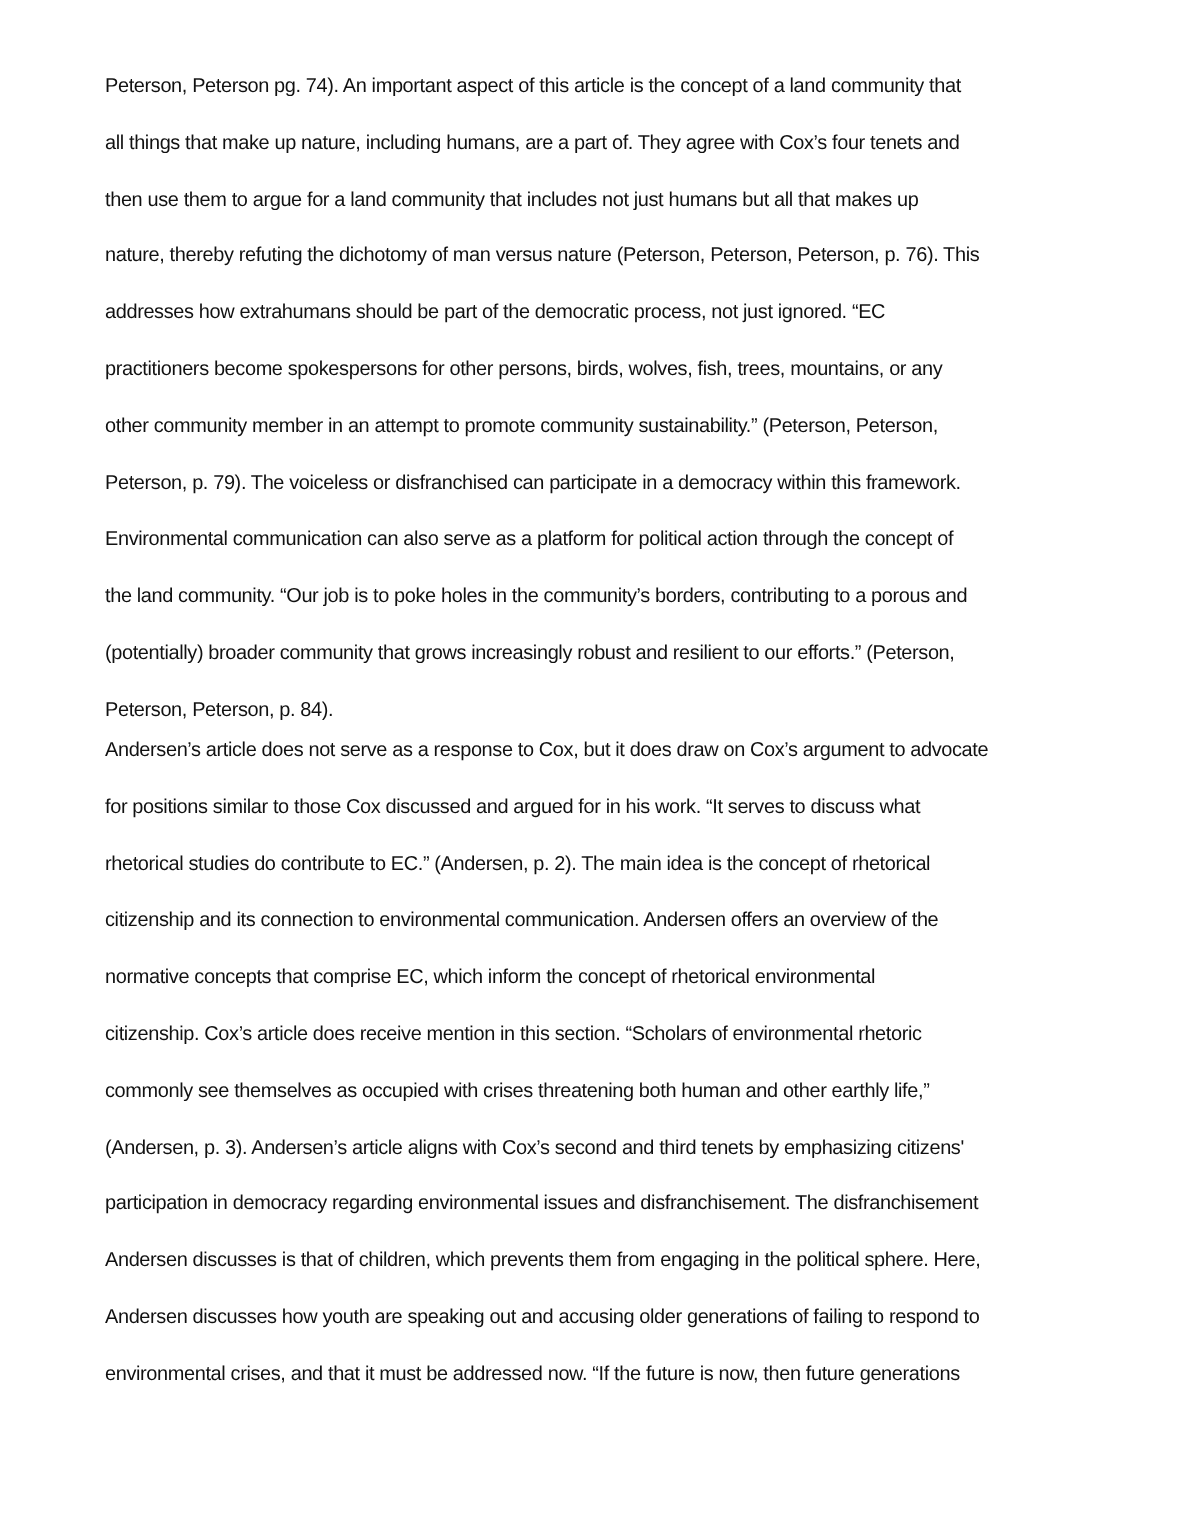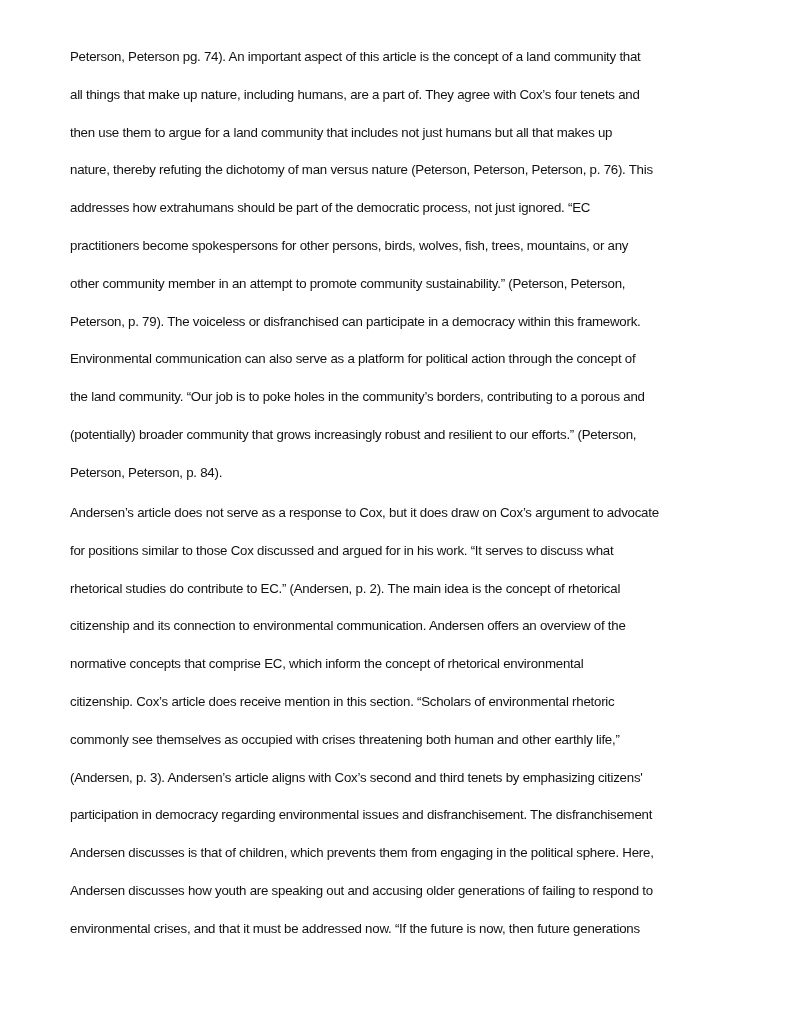--- a/index.html
+++ b/index.html
@@ -31,21 +31,21 @@
       height: 37.8px;
       line-height: 37.8px;
       font-family: "Liberation Sans", sans-serif;
       font-size: 13.4px;
       color: #111111;
       white-space: nowrap;
       letter-spacing: -0.25px;
       transform-origin: left center;
     }
     #p1 { top: 38px; }
-    #p2 { top: 494px; }
+    #p2 { top: 481px; }
   </style>
 </head>
 <body>
 
 <div class="page">
   <div class="para" id="p1">
     <span class="line" style="transform: scaleX(0.9924);">Peterson, Peterson pg. 74). An important aspect of this article is the concept of a land community that</span>
     <span class="line" style="transform: scaleX(0.9924);">all things that make up nature, including humans, are a part of. They agree with Cox’s four tenets and</span>
     <span class="line" style="transform: scaleX(0.9924);">then use them to argue for a land community that includes not just humans but all that makes up</span>
     <span class="line" style="transform: scaleX(0.9924);">nature, thereby refuting the dichotomy of man versus nature (Peterson, Peterson, Peterson, p. 76). This</span>

